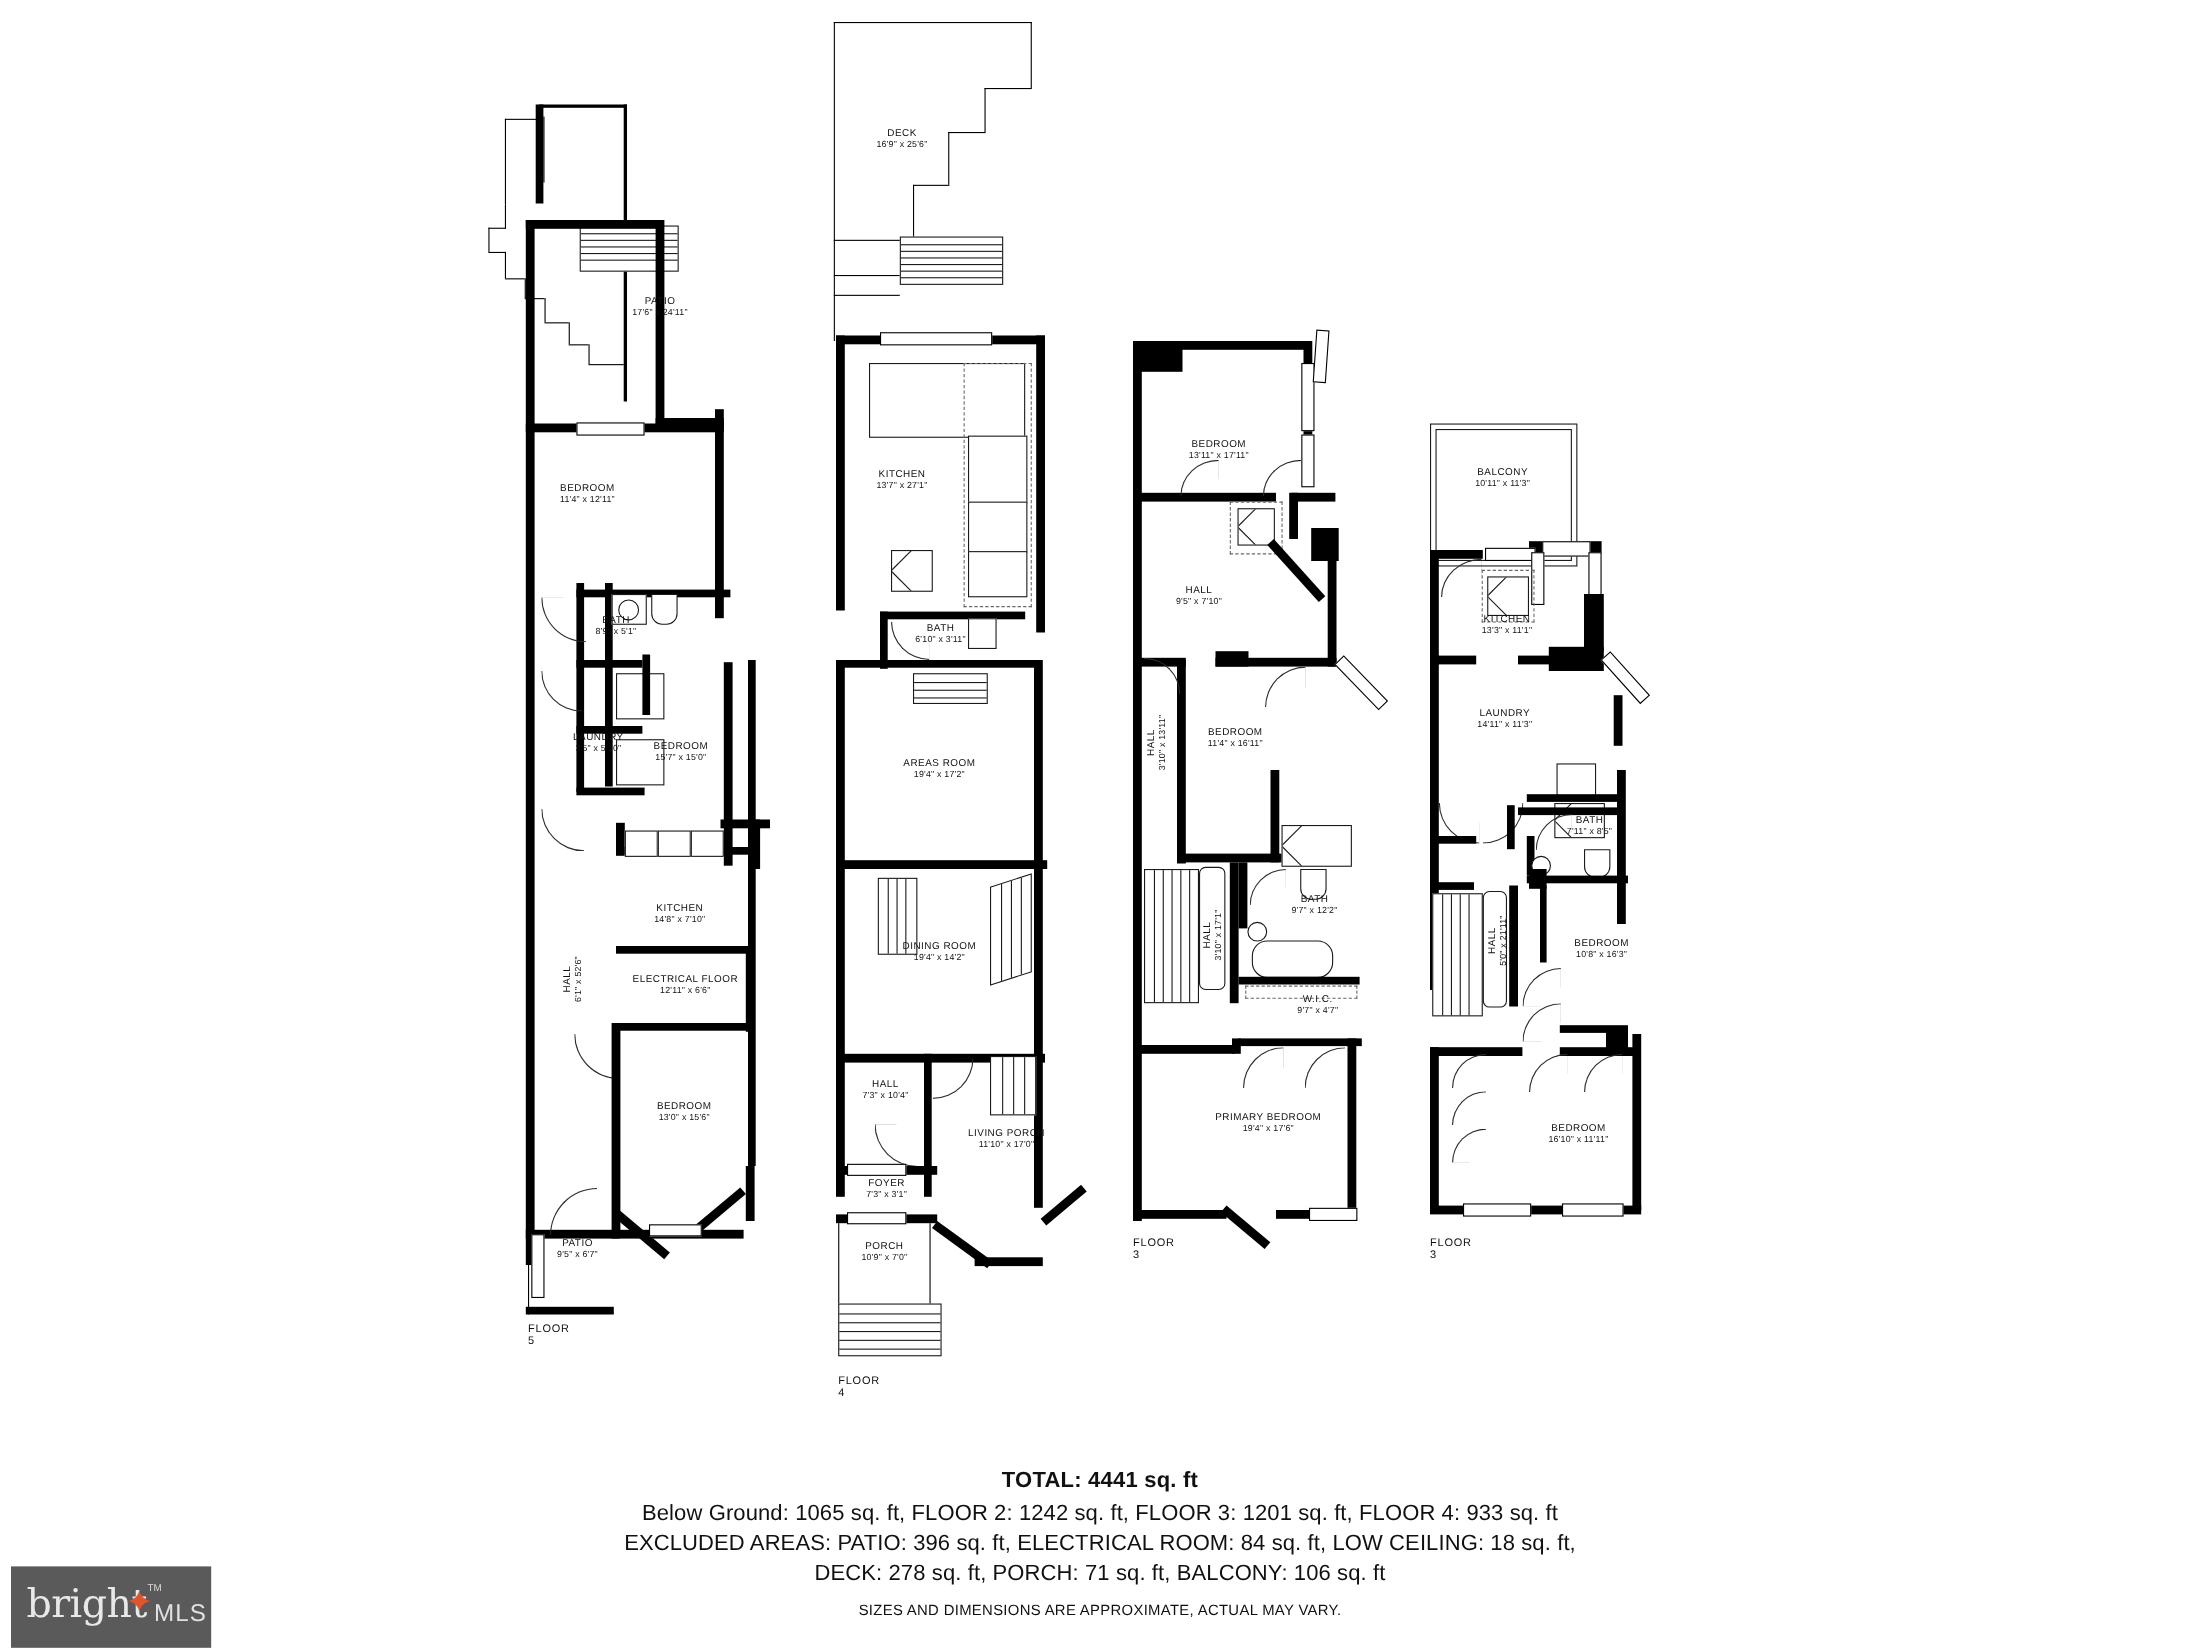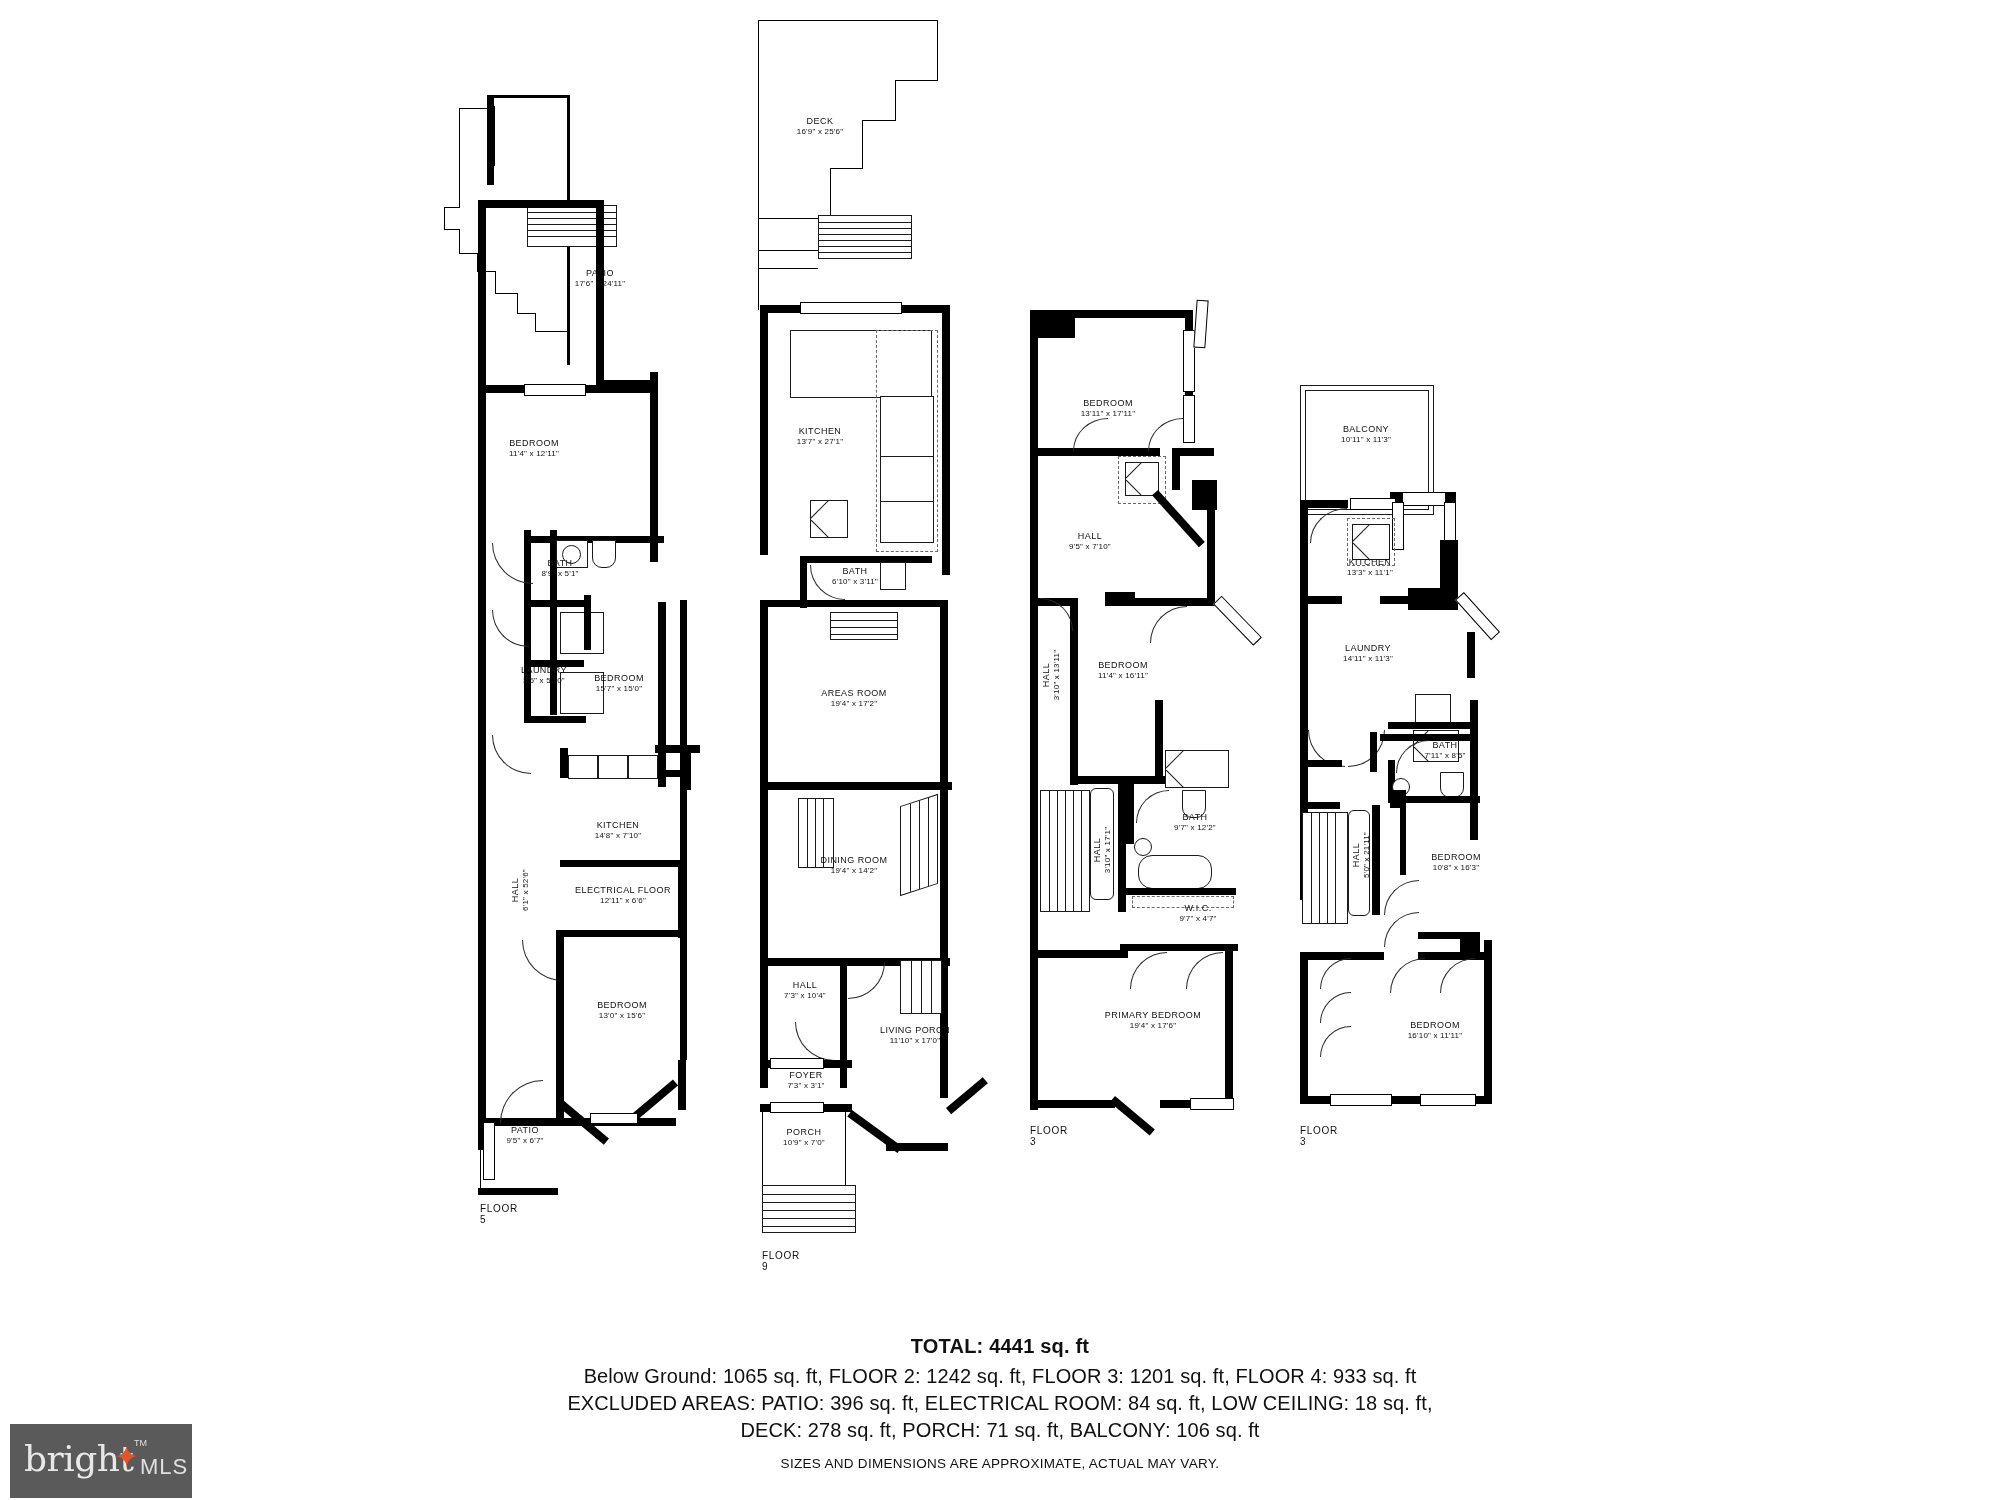--- a/index.html
+++ b/index.html
@@ -341,21 +341,21 @@
     <div class="lbl" style="left:746px;top:1070px;width:120px;">
       <span class="n">FOYER</span>
       <span class="d">7'3" x 3'1"</span>
       </div>
 
     <div class="lbl" style="left:744px;top:1127px;width:120px;">
       <span class="n">PORCH</span>
       <span class="d">10'9" x 7'0"</span>
       </div>
 
-    <div class="floornum" style="left:762px;top:1250px;">FLOOR 9</div>
+    <div class="floornum" style="left:762px;top:1250px;">FLOOR 4</div>
   </div>
 
   <div class="floor">
 
     <div class="w" style="left:1030px;top:310px;width:8px;height:800px;"></div>
     <div class="w" style="left:1030px;top:310px;width:160px;height:8px;"></div>
     <div class="w" style="left:1030px;top:310px;width:45px;height:28px;"></div>
     <div class="w" style="left:1185px;top:310px;width:8px;height:120px;"></div>
     <div class="win" style="left:1183px;top:330px;width:10px;height:60px;"></div>
     <div class="win" style="left:1183px;top:395px;width:10px;height:46px;"></div>

